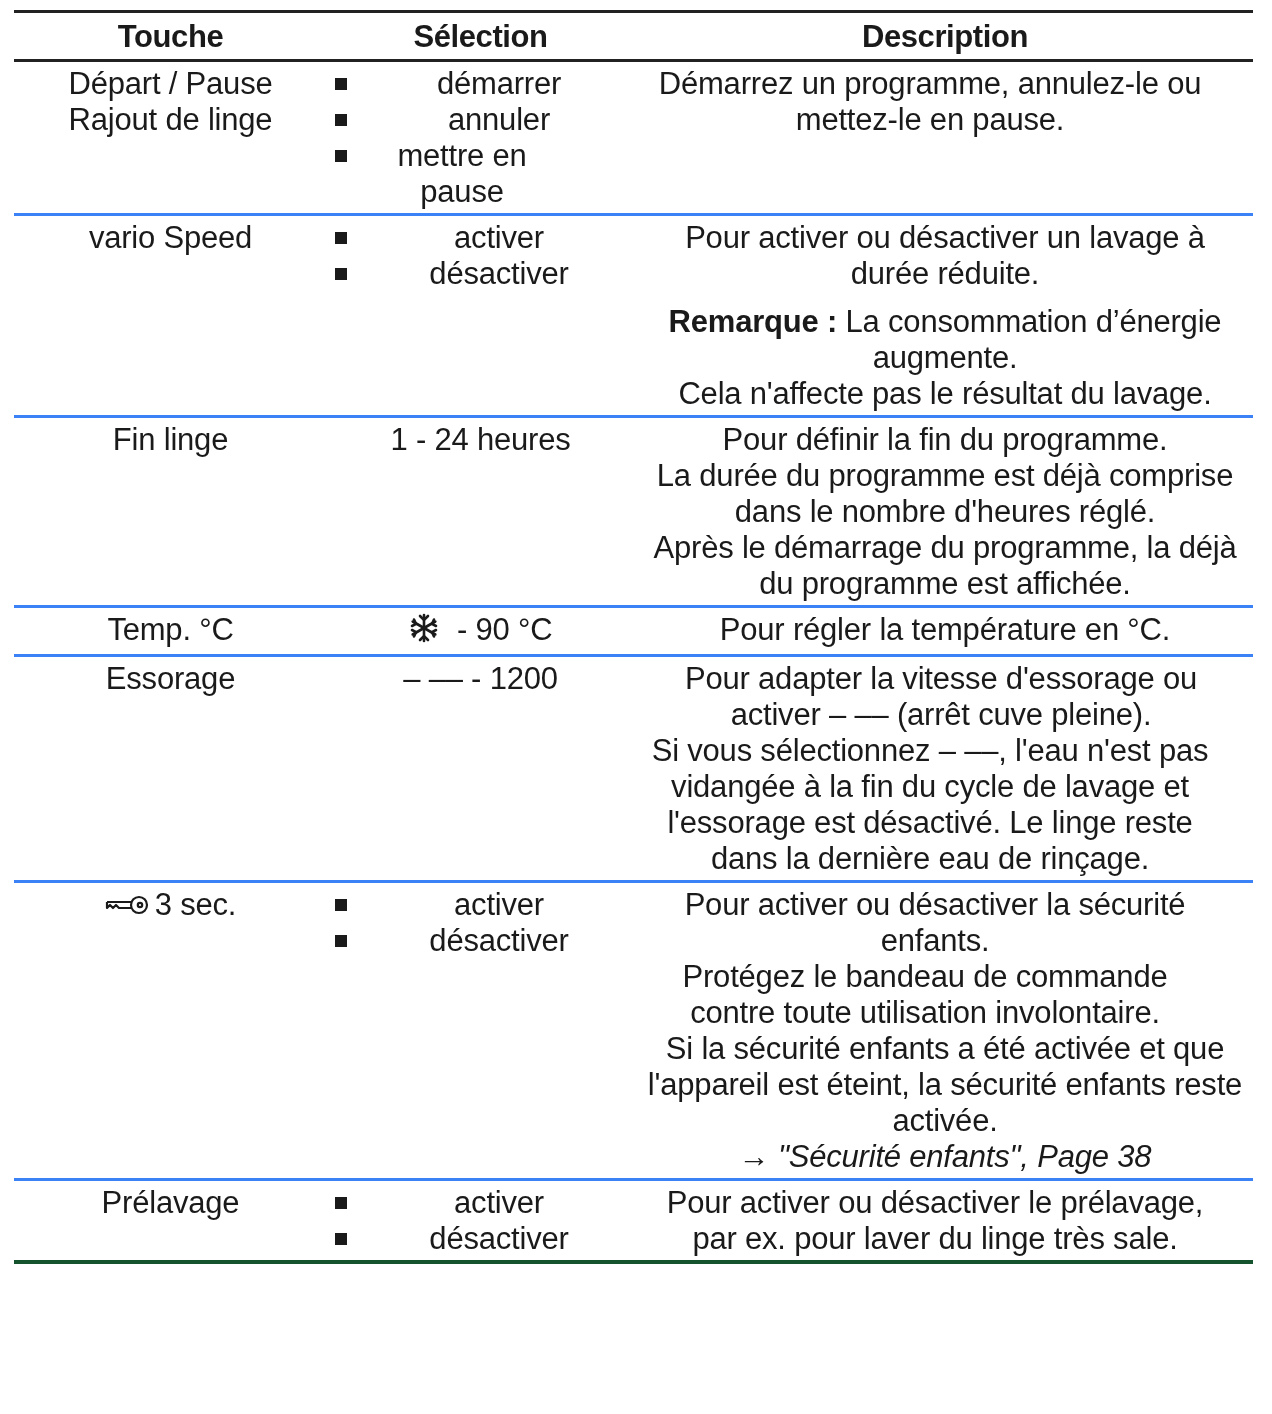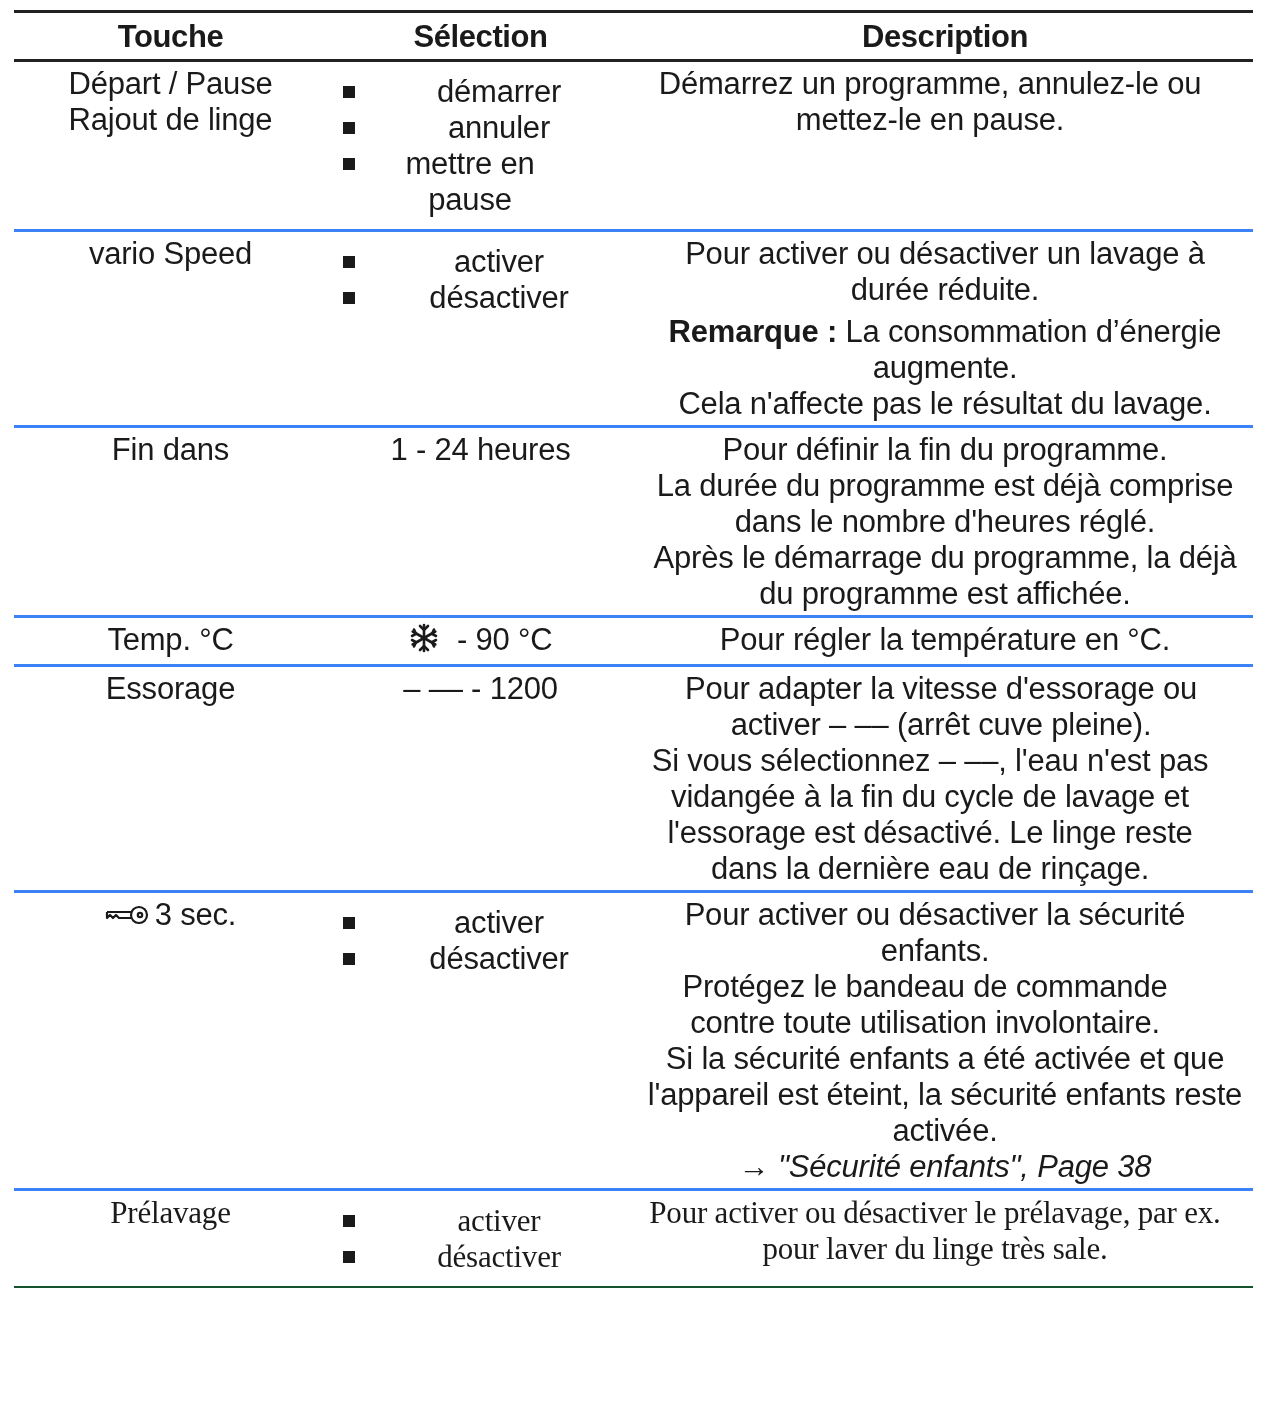--- a/index.html
+++ b/index.html
@@ -7,27 +7,27 @@
          font-family: "Liberation Sans", "DejaVu Sans", sans-serif; color: #1a1a1a; }
   .tbl { position: absolute; left: 14px; top: 10px; width: 1239px; border-collapse: collapse; table-layout: fixed; }
   .tbl col.c1 { width: 310px; }
   .tbl col.c2 { width: 310px; }
   .tbl col.c3 { width: 619px; }
   .tbl th, .tbl td { vertical-align: top; text-align: center; padding: 0 8px 0 11px;
                      font-size: 31px; line-height: 36px; letter-spacing: -0.2px; }
   .tbl thead th { font-weight: bold; border-top: 3px solid #222; border-bottom: 3px solid #222;
                   padding-top: 6px; padding-bottom: 4px; letter-spacing: -0.4px; }
   .tbl tbody td { border-bottom: 3px solid #3b82f6; padding-top: 4px; padding-bottom: 3px; }
-  .tbl tbody tr:last-child td { border-bottom: 2px solid #14532d; font-family: Liberation Serif, serif; }
+  .tbl tbody tr:last-child td { border-bottom: 4px solid #14532d; }
   .tbl td.c3, .tbl th.c3 { padding-left: 11px; }
-  .bullets { list-style: none; margin: 8px; padding: 0; }
+  .bullets { list-style: none; margin: 0; padding: 0; }
   .bullets li { position: relative; padding-left: 37px; }
   .bullets li .sq { position: absolute; left: 0; top: 12px; width: 12px; height: 12px; background: #1a1a1a; }
   .para { margin: 0; }
-  .para + .para.gap { margin-top: 6px; }
+  .para + .para.gap { margin-top: 12px; }
   .bold { font-weight: bold; }
   .ital { font-style: italic; }
   .keyicon { display: inline-block; vertical-align: -2px; margin-right: 6px; }
   .snow { display: inline-block; vertical-align: -3px; margin-right: 10px; }
 </style>
 </head>
 <body>
 
 <table class="tbl">
   <colgroup>
@@ -73,21 +73,21 @@
       </td>
       <td class="c3">
         <p class="para">Pour activer ou désactiver un lavage à durée réduite.</p>
         <p class="para gap"><span class="bold">Remarque :</span><span> La consommation d’énergie augmente.</span></p>
         <p class="para">Cela n'affecte pas le résultat du lavage.</p>
       </td>
     </tr>
 
     <tr>
       <td>
-        <div>Fin dans</div>
+        <div>Fin linge</div>
       </td>
       <td>
         <div>1 - 24 heures</div>
       </td>
       <td class="c3">
         <p class="para">Pour définir la fin du programme.</p>
         <p class="para">La durée du programme est déjà comprise dans le nombre d'heures réglé.</p>
         <p class="para">Après le démarrage du programme, la déjà du programme est affichée.</p>
       </td>
     </tr>

